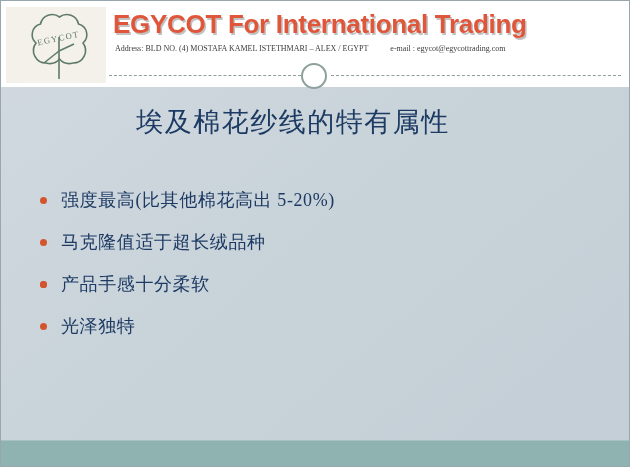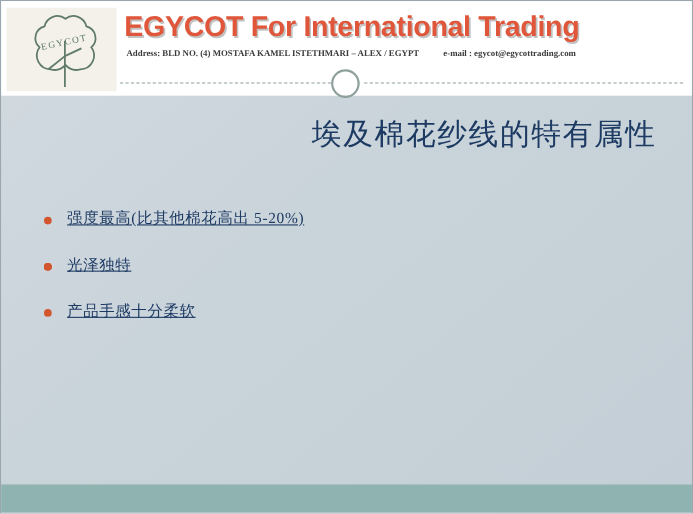--- a/index.html
+++ b/index.html
@@ -59,21 +59,21 @@
     line-height: 30px;
   }
 
   #company-address {
     position: absolute;
     left: 114px;
     top: 42px;
     width: 508px;
     font-family: "Liberation Serif", "DejaVu Serif", serif;
     font-size: 8px;
-    font-weight: bold;
+    font-weight: normal;
     color: #3b3b3b;
     white-space: nowrap;
     line-height: 11px;
   }
   #company-address .email-part {
     margin-left: 22px;
   }
 
   
   #divider-wrap {
@@ -102,49 +102,47 @@
     box-sizing: border-box;
     background: transparent;
   }
 
   
   #slide-title {
     position: absolute;
     left: 0;
     top: 104px;
     width: 584px;
-    text-align: right;
+    text-align: center;
     font-family: "Liberation Serif", "DejaVu Serif", serif;
     font-size: 27px;
     color: #1d3a63;
     letter-spacing: 1.5px;
     line-height: 34px;
-    margin-left: 12px;
   }
 
   
   #bullet-list {
     position: absolute;
     left: 34px;
     top: 188px;
     width: 560px;
     list-style: none;
     margin: 0;
     padding: 0;
   }
   .bullet-item {
     position: relative;
     padding-left: 26px;
     margin-bottom: 20px;
     font-family: "Liberation Serif", "DejaVu Serif", serif;
-    font-size: 14px;
+    font-size: 18px;
     color: #1d3a63;
     line-height: 22px;
     letter-spacing: 0.6px;
-    text-decoration: underline;
   }
   .bullet-item:last-child { margin-bottom: 0; }
   .bullet-dot {
     position: absolute;
     left: 5px;
     top: 8px;
     width: 7px;
     height: 7px;
     border-radius: 50%;
     background: #d2552e;
@@ -197,29 +195,30 @@
 
   <div id="slide-title">埃及棉花纱线的特有属性</div>
 
   <ul id="bullet-list">
     <li class="bullet-item">
       <span class="bullet-dot"></span>
       <span>强度最高(比其他棉花高出  5-20%)</span>
     </li>
     <li class="bullet-item">
       <span class="bullet-dot"></span>
-    </li>
-    <li class="bullet-item">
-      <span class="bullet-dot"></span>
+      <span>马克隆值适于超长绒品种</span>
+    </li>
+    <li class="bullet-item">
+      <span class="bullet-dot"></span>
+    </li>
+    <li class="bullet-item">
+      <span class="bullet-dot"></span>
+      <span>产品手感十分柔软</span>
     </li>
     <li class="bullet-item">
       <span class="bullet-dot"></span>
       <span>光泽独特</span>
     </li>
-    <li class="bullet-item">
-      <span class="bullet-dot"></span>
-      <span>产品手感十分柔软</span>
-    </li>
   </ul>
 
   <div id="footer-bar"></div>
 
 </div>
 
 </body></html>

